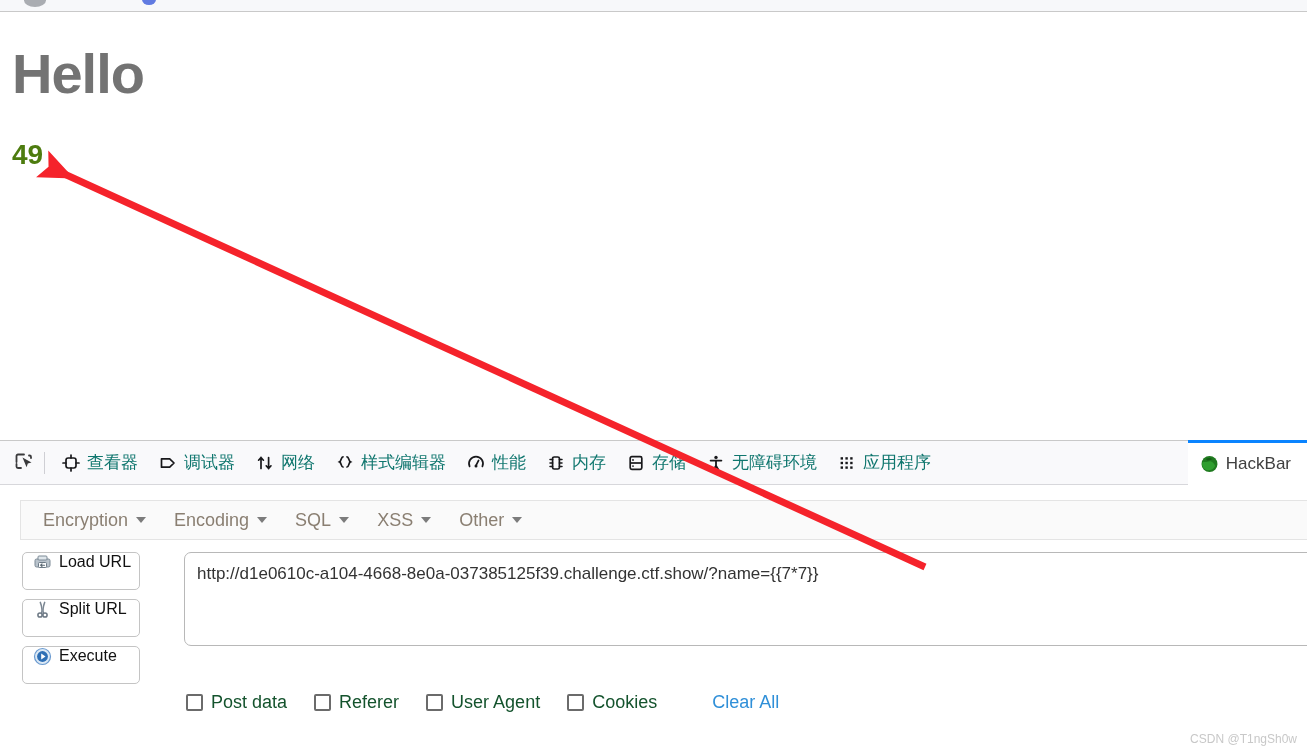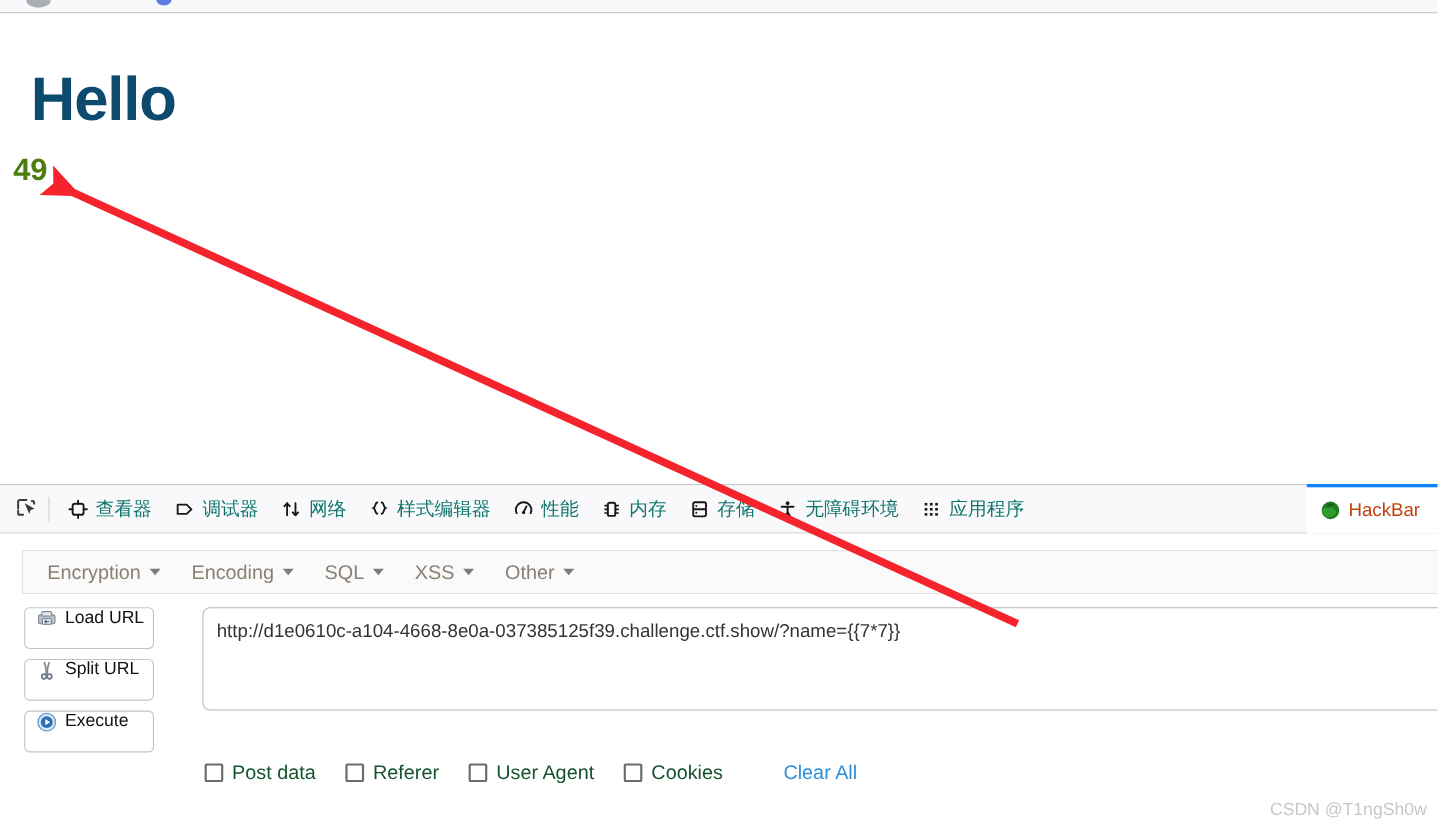--- a/index.html
+++ b/index.html
@@ -42,25 +42,25 @@
     top: 13px; left: 0;
     width: 1307px;
     height: 427px;
     background: #ffffff;
     overflow: hidden;
   }
   #page-heading-hello {
     position: absolute;
     left: 12px;
     top: 33px;
-    margin: 16px;
+    margin: 0;
     font-size: 56px;
     font-weight: bold;
     line-height: 1;
-    color: #0c4a6e;
+    color: #737373;
     font-family: "Liberation Sans", sans-serif;
     letter-spacing: -1px;
   }
   #page-heading-result {
     position: absolute;
     left: 12px;
     top: 128px;
     margin: 0;
     font-size: 28px;
     font-weight: bold;
@@ -127,21 +127,21 @@
     height: 19px;
   }
   .dt-tab.active {
     color: #0a84ff;
     border-top: 3px solid #0a84ff;
     background: #ffffff;
     margin-left: auto;
     padding: 0 16px 0 12px;
     height: 45px;
   }
-  .dt-tab.active .dt-label { color: #c2410c; }
+  .dt-tab.active .dt-label { color: #404040; }
 
   
   #hackbar-panel {
     position: absolute;
     top: 486px; left: 0;
     width: 1307px;
     height: 266px;
     background: #ffffff;
     box-sizing: border-box;
   }
@@ -265,21 +265,21 @@
     margin-left: 28px;
     cursor: pointer;
     white-space: nowrap;
   }
 
   
   #csdn-watermark {
     position: absolute;
     right: 10px;
     bottom: 6px;
-    font-size: 16px;
+    font-size: 12px;
     color: #c8c8c8;
     font-family: "Liberation Sans", sans-serif;
     user-select: none;
   }
 </style>
 </head>
 <body>
 
 <div id="browser-chrome-sliver">
   <div class="chrome-ghost g1"></div>

